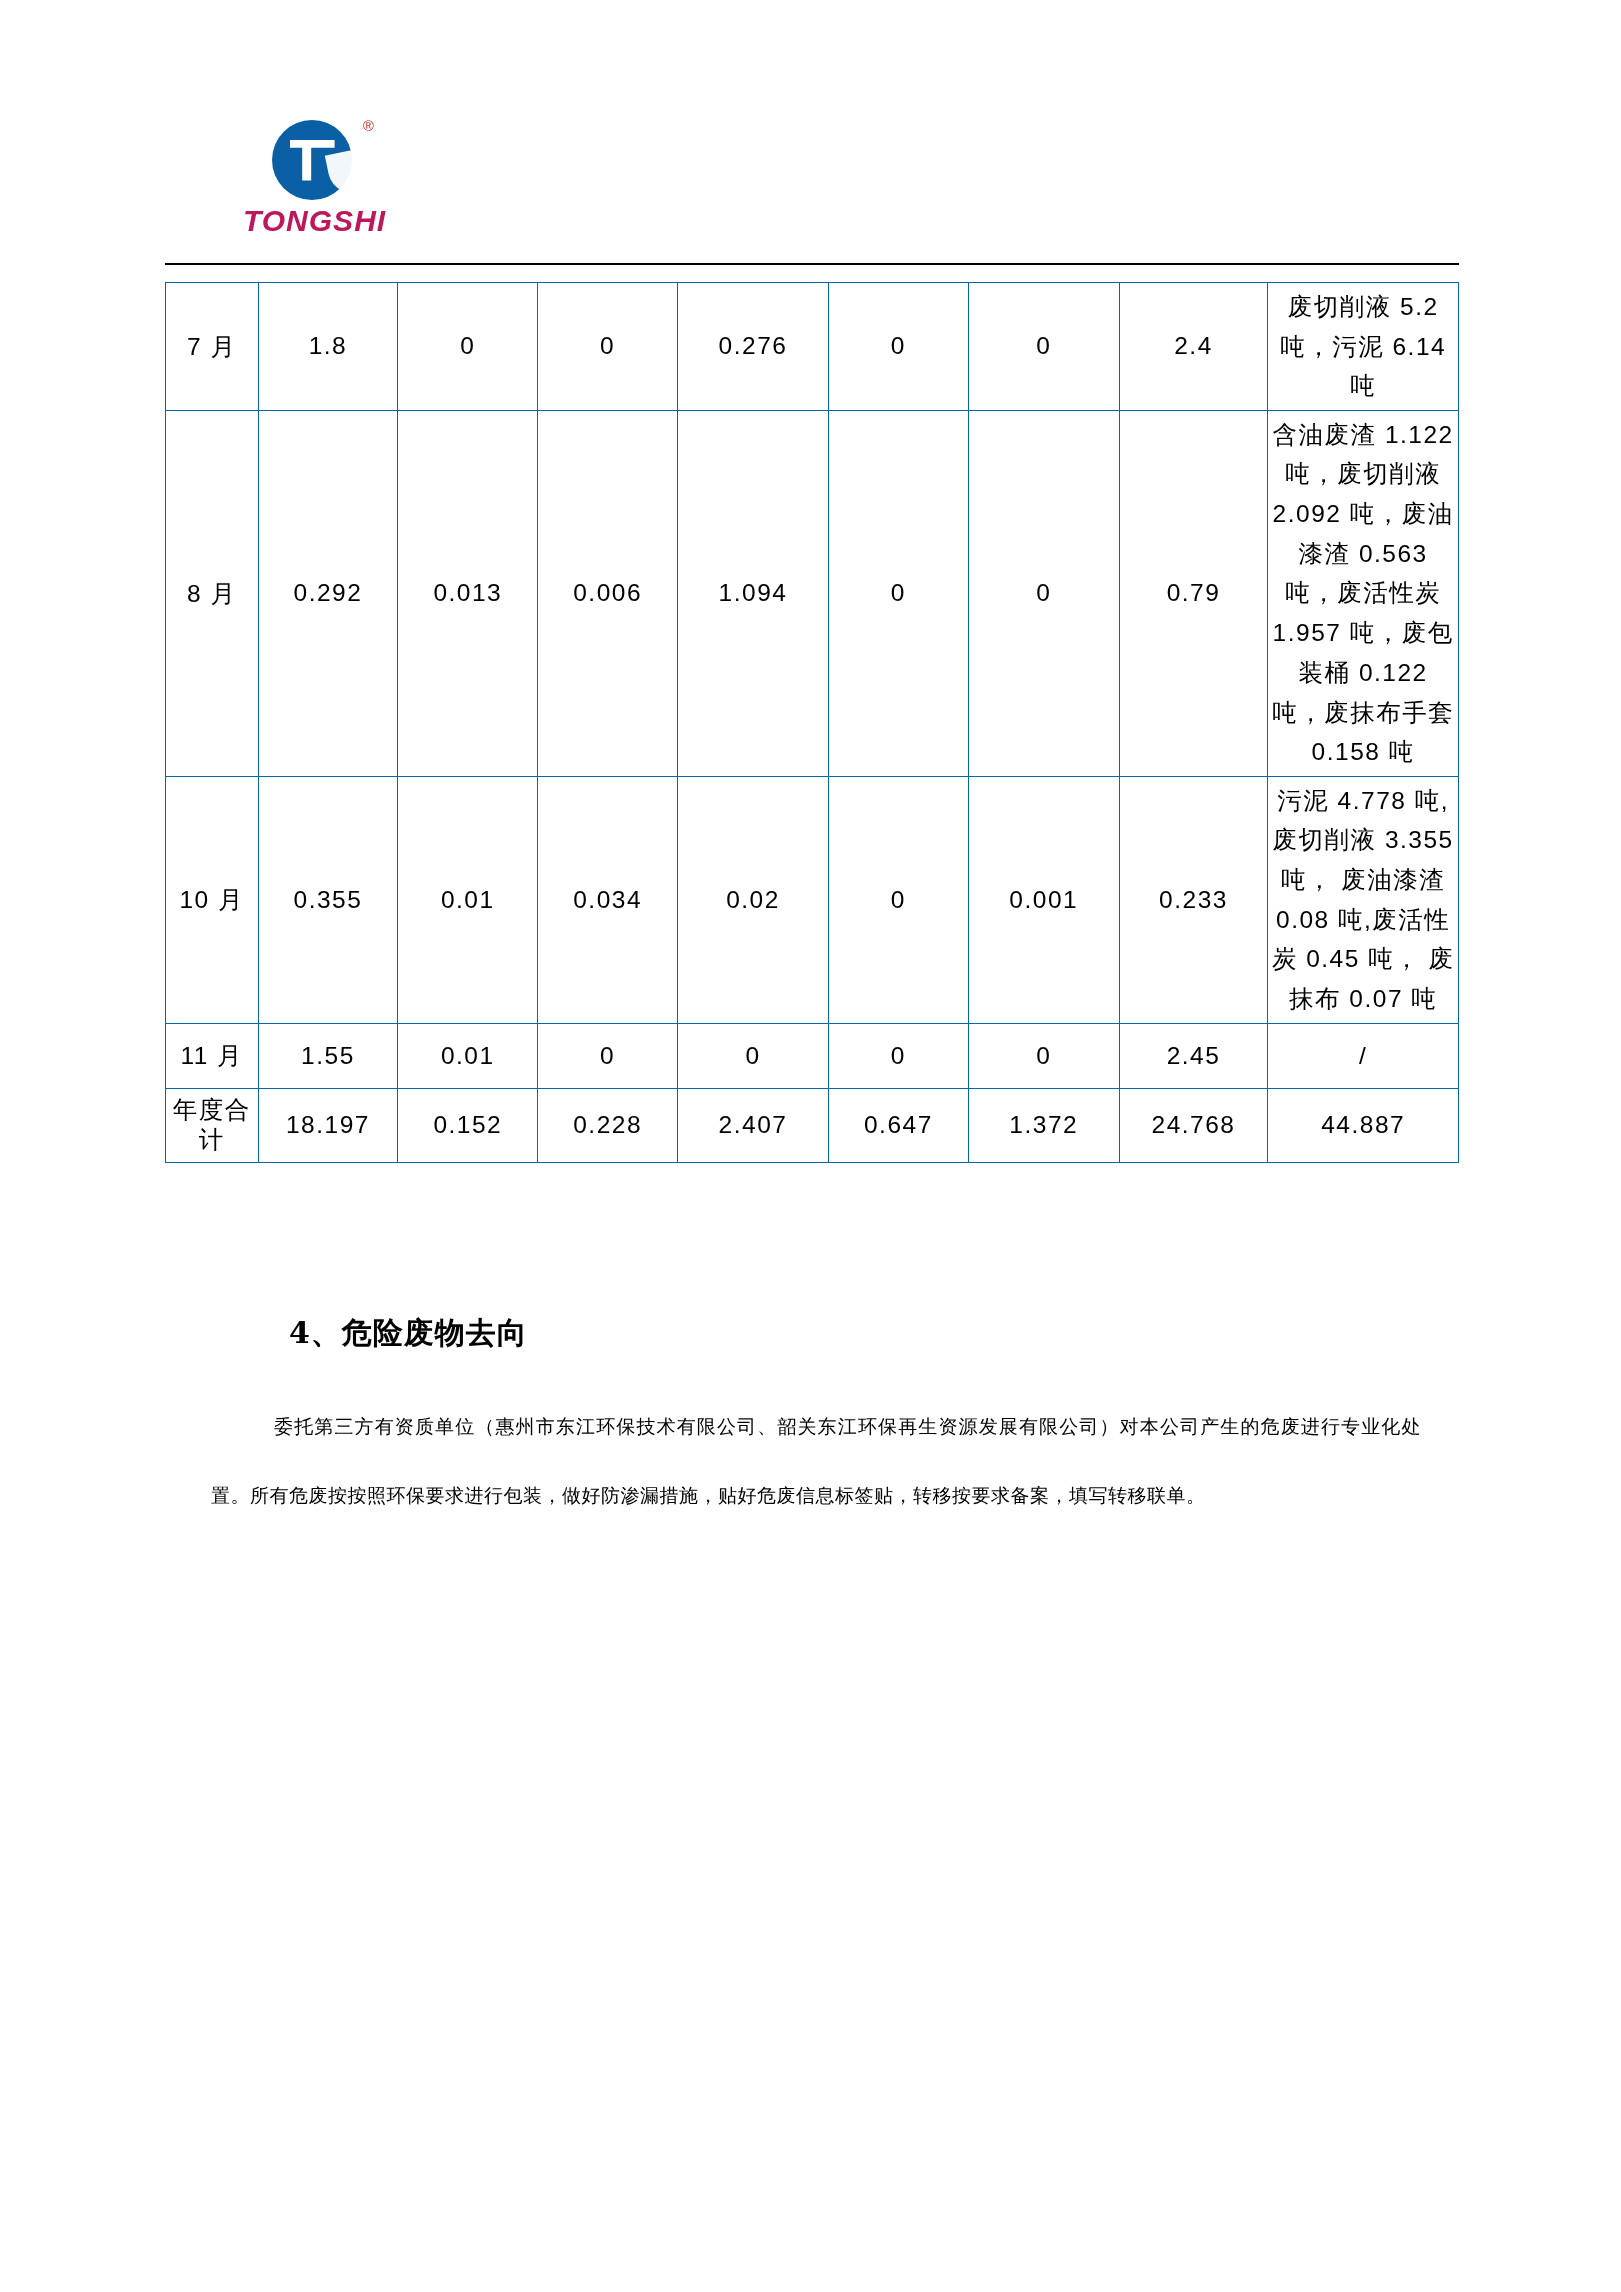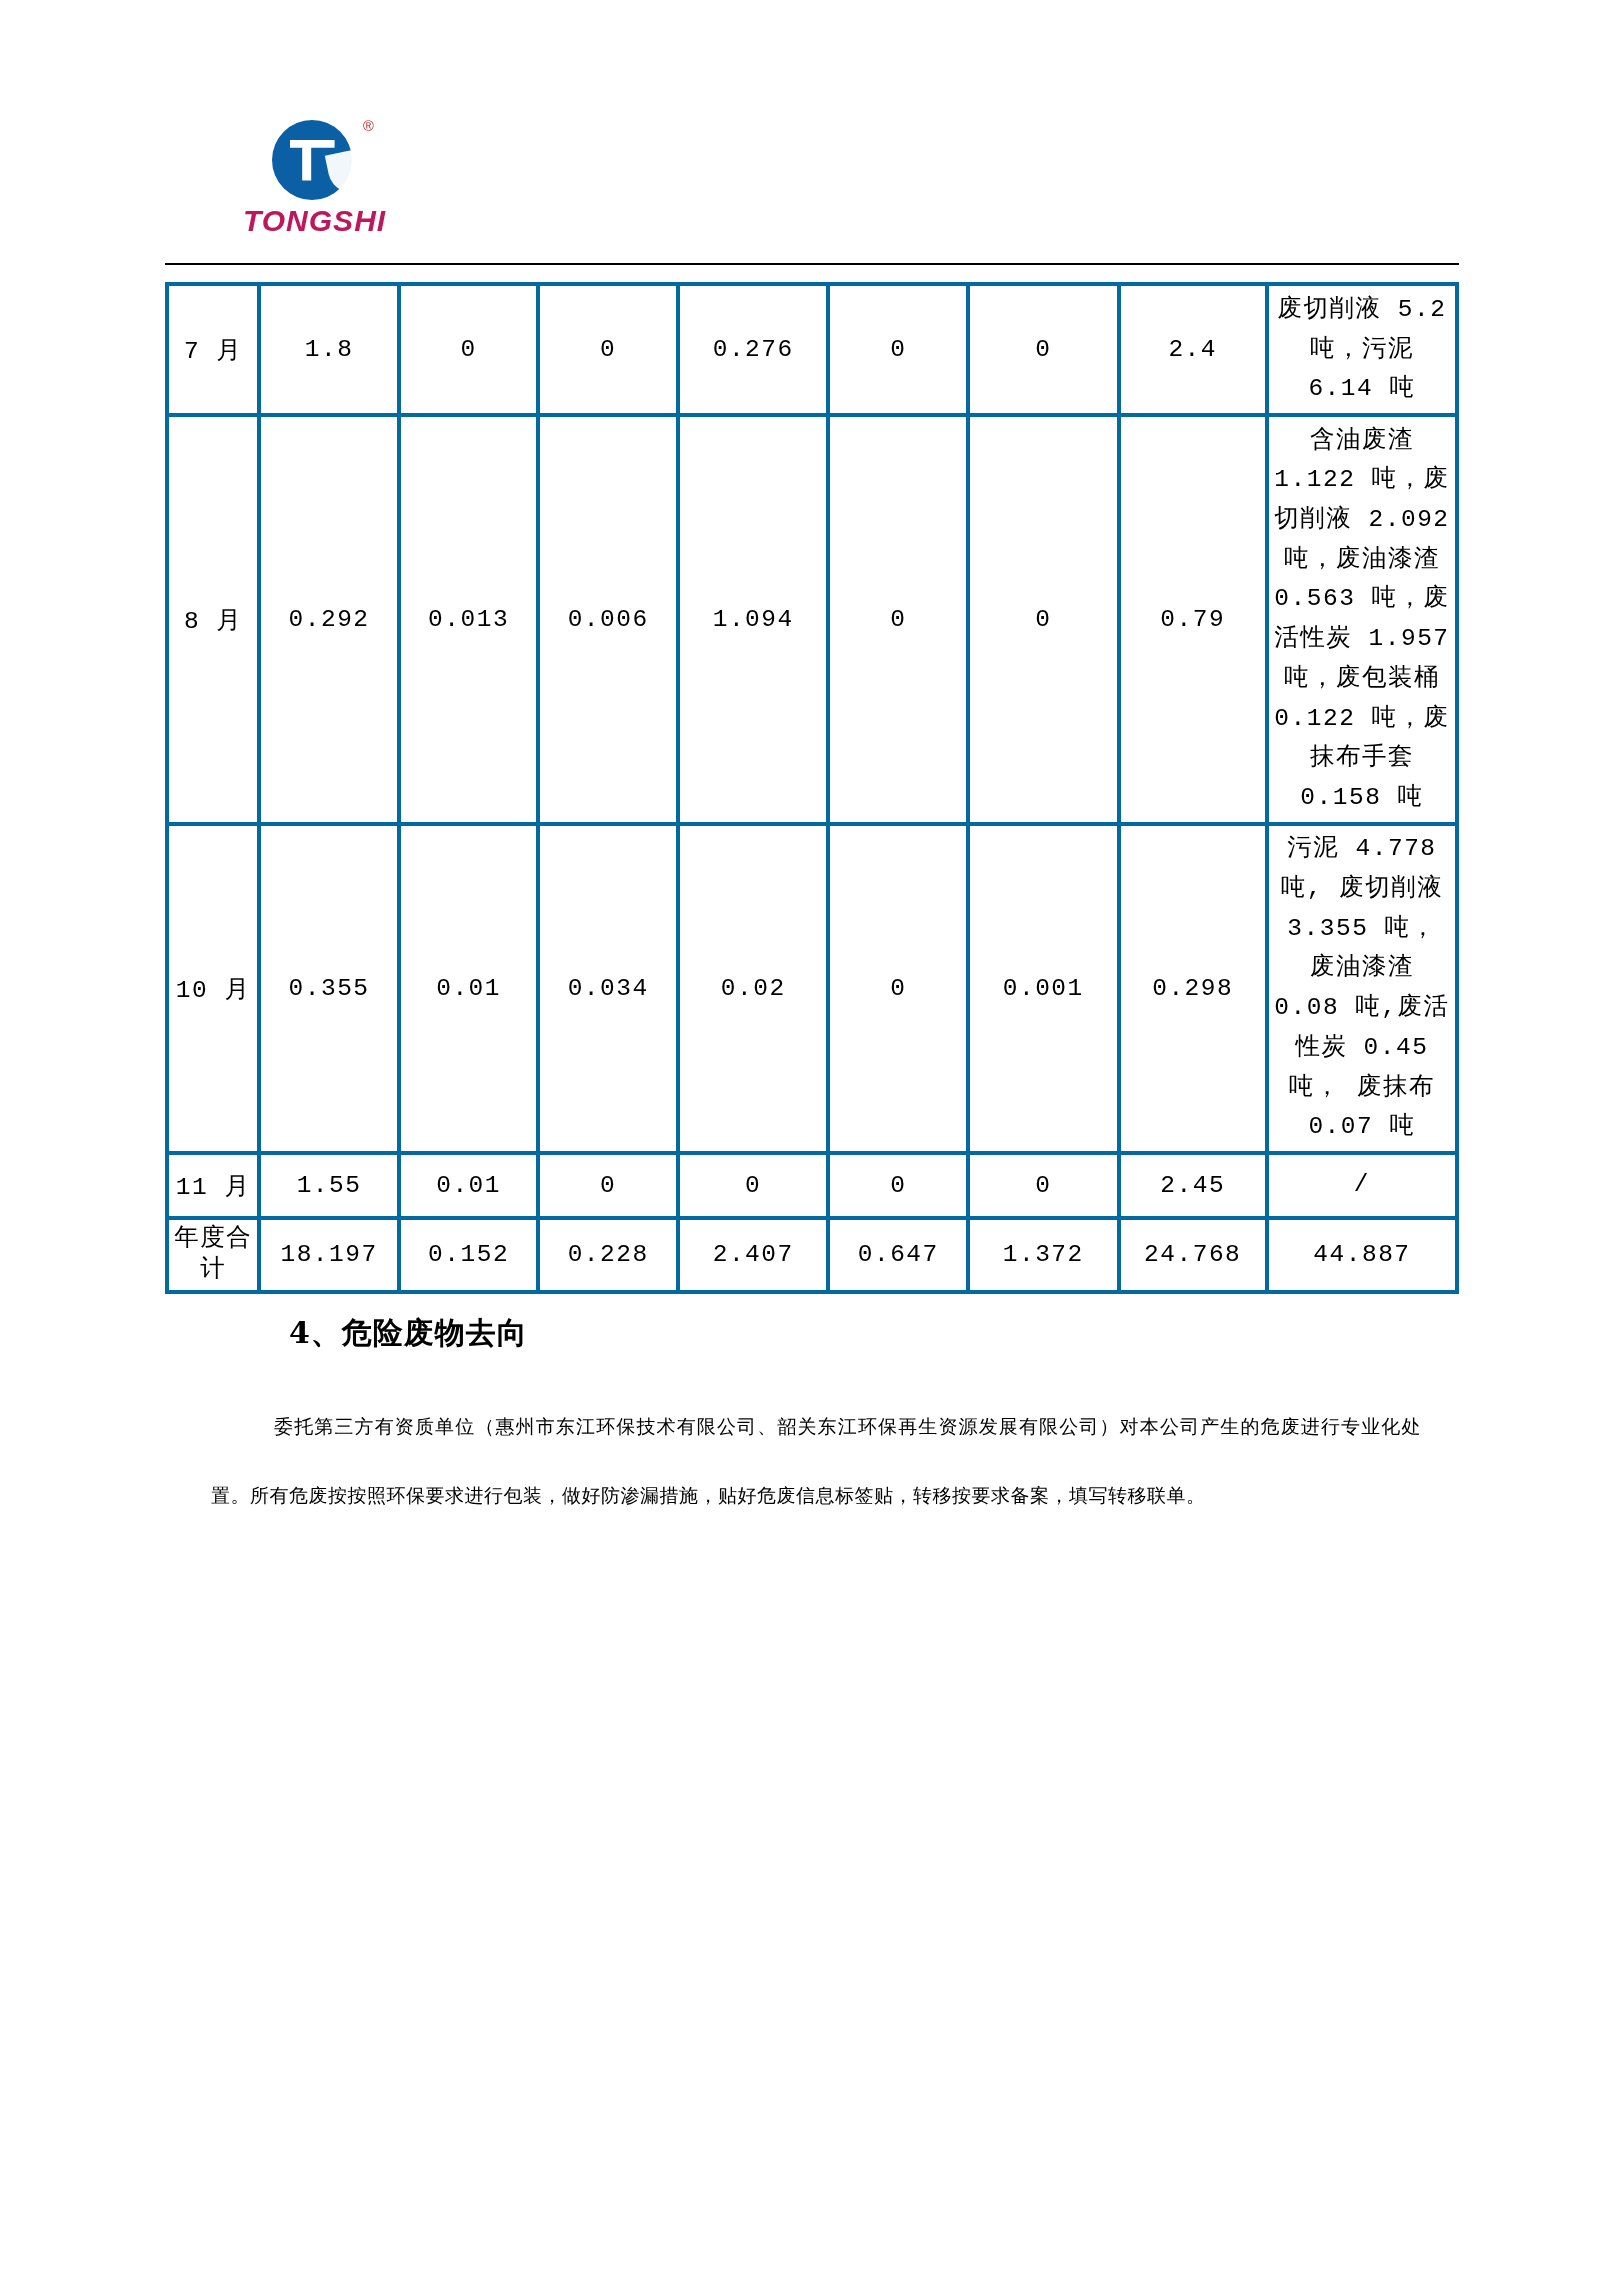--- a/index.html
+++ b/index.html
@@ -127,24 +127,24 @@
     left: 165px;
     top: 282px;
     width: 1294px;
   }
   table.data {
     border-collapse: collapse;
     width: 1294px;
     table-layout: fixed;
   }
   table.data td {
-    border: 4px solid #0369a1;
+    border: 1px solid #0369a1;
     text-align: center;
     vertical-align: middle;
-    font-family: Liberation Mono, monospace;
+    font-family: Liberation Sans, sans-serif;
     font-size: 24.5px;
     padding: 3.9px 2px;
     letter-spacing: 1.5px;
   }
   td.note {
     font-size: 19.6px;
     text-align: left;
     line-height: 1.62;
     padding: 7.8px 9.8px;
     letter-spacing: 0.5px;
@@ -240,21 +240,21 @@
           <td class="note">含油废渣 1.122 吨，废切削液 2.092 吨，废油漆渣 0.563 吨，废活性炭 1.957 吨，废包装桶 0.122 吨，废抹布手套 0.158 吨</td>
         </tr>
         <tr style="height:211px">
           <td class="month">10 月</td>
           <td>0.355</td>
           <td>0.01</td>
           <td>0.034</td>
           <td>0.02</td>
           <td>0</td>
           <td>0.001</td>
-          <td>0.298</td>
+          <td>0.233</td>
           <td class="note">污泥 4.778 吨, 废切削液 3.355 吨， 废油漆渣 0.08 吨,废活性炭 0.45 吨， 废抹布 0.07 吨</td>
         </tr>
         <tr style="height:65px">
           <td class="month">11 月</td>
           <td>1.55</td>
           <td>0.01</td>
           <td>0</td>
           <td>0</td>
           <td>0</td>
           <td>0</td>

